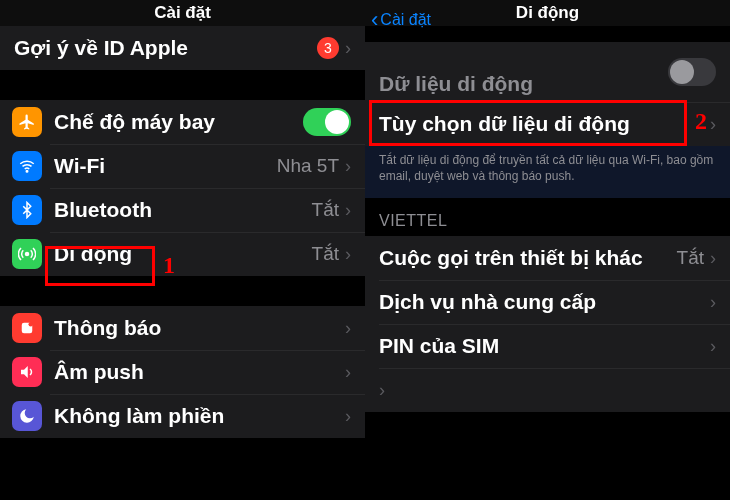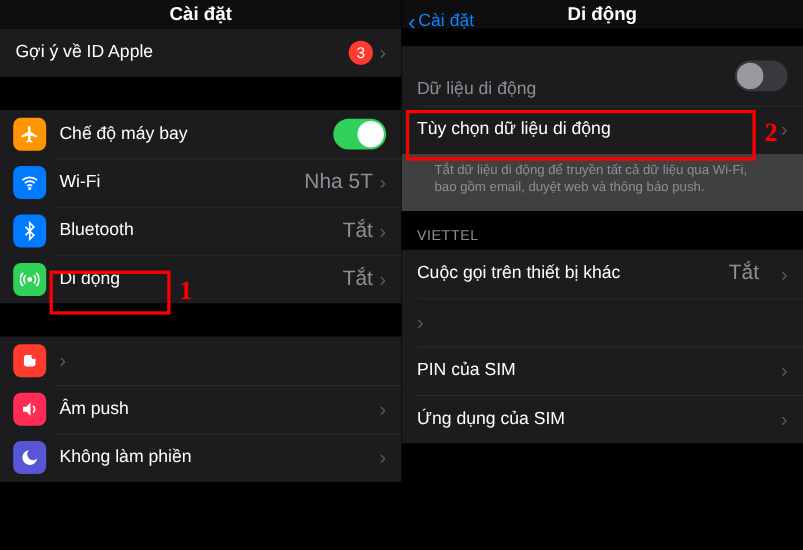--- a/index.html
+++ b/index.html
@@ -37,21 +37,21 @@
   .row + .row::before {
     content: ""; position: absolute; left: 50px; right: 0; top: 0;
     height: 1px; background: #2a2a2c;
   }
   .pane-right .row + .row::before { left: 14px; }
   .icon-box {
     width: 30px; height: 30px; border-radius: 7px;
     display: flex; align-items: center; justify-content: center;
     margin-right: 12px; flex: none;
   }
-  .row-label { flex: 1; color: #fff; font-size: 16px; }
+  .row-label { flex: 1; color: #fff; font-size: 21px; font-weight: bold; }
   .row-value { color: #8e8e93; font-size: 19px; margin-right: 6px; }
   .row-chevron { color: #5a5a5f; font-size: 18px; }
   .badge {
     background: #ff3b30; color: #fff; border-radius: 50%;
     min-width: 22px; height: 22px; font-size: 14px;
     display: inline-flex; align-items: center; justify-content: center;
     padding: 0 6px; margin-right: 6px;
   }
   .toggle {
     width: 48px; height: 28px; border-radius: 14px; position: relative;
@@ -62,25 +62,25 @@
   }
   .toggle.on { background: #30d158; }
   .toggle.on .knob { right: 2px; }
   .toggle.off { background: #39393d; }
   .toggle.off .knob { left: 2px; background: #9a9a9e; }
 
   .gap { height: 30px; background: #000; }
   .gap-sm { height: 16px; background: #000; }
 
   .footer-note {
-    color: #8e8e93; font-size: 12px; padding: 6px 30px 14px; line-height: 1.35;
-    background: #404040;
+    color: #8e8e93; font-size: 12px; padding: 6px 14px 14px; line-height: 1.35;
+    background: #0f172a;
   }
   .section-header {
-    color: #8e8e93; font-size: 13px; padding: 14px 14px 6px;
+    color: #8e8e93; font-size: 16px; padding: 14px 14px 6px;
     background: #000; letter-spacing: .5px;
   }
 
   .dim-row .row-label { color: #8e8e93; margin-top: 24px; }
 
   
   .hl {
     position: absolute; border: 3px solid #ff0000; pointer-events: none;
   }
   .annot-num {
@@ -166,20 +166,21 @@
   <div class="gap"></div>
 
   <div class="list">
     <div class="row">
       <div class="icon-box" style="background:#ff3b30">
         <svg viewBox="0 0 24 24" fill="#fff">
             <rect x="5" y="5" width="14" height="14" rx="3"></rect>
             <circle cx="17" cy="7" r="3" fill="#ff3b30"></circle>
           </svg>
       </div>
+      <div class="row-label">Thông báo</div>
       <span class="row-chevron">›</span>
     </div>
 
     <div class="row">
       <div class="icon-box" style="background:#ff2d55">
         <svg viewBox="0 0 24 24" fill="#fff">
             <path d="M4 9v6h4l5 5V4L8 9H4z"></path>
             <path d="M16 8a5 5 0 0 1 0 8" fill="none" stroke="#fff" stroke-width="2"></path>
           </svg>
       </div>
@@ -224,33 +225,33 @@
       <div class="row-label">Tùy chọn dữ liệu di động</div>
       <span class="row-chevron">›</span>
     </div>
   </div>
 
   <div class="footer-note">Tắt dữ liệu di động để truyền tất cả dữ liệu qua Wi-Fi, bao gồm email, duyệt web và thông báo push.</div>
 
   <div class="section-header">VIETTEL</div>
 
   <div class="list">
-    <div class="row" style="padding-left:14px;gap:14px;">
+    <div class="row" style="padding-left:14px;">
       <div class="row-label">Cuộc gọi trên thiết bị khác</div>
       <div class="row-value">Tắt</div>
       <span class="row-chevron">›</span>
     </div>
     <div class="row" style="padding-left:14px;">
+      <div class="row-label">Dịch vụ nhà cung cấp</div>
       <span class="row-chevron">›</span>
     </div>
     <div class="row" style="padding-left:14px;">
       <div class="row-label">PIN của SIM</div>
       <span class="row-chevron">›</span>
     </div>
     <div class="row" style="padding-left:14px;">
-      <div class="row-label">Ứng dụng của SIM</div>
       <span class="row-chevron">›</span>
     </div>
   </div>
 
   <div class="hl" style="left:4px; top:100px; width:318px; height:46px;"></div>
   <div class="annot-num" style="left:330px; top:108px;">2</div>
 </div>
 
 </body></html>

